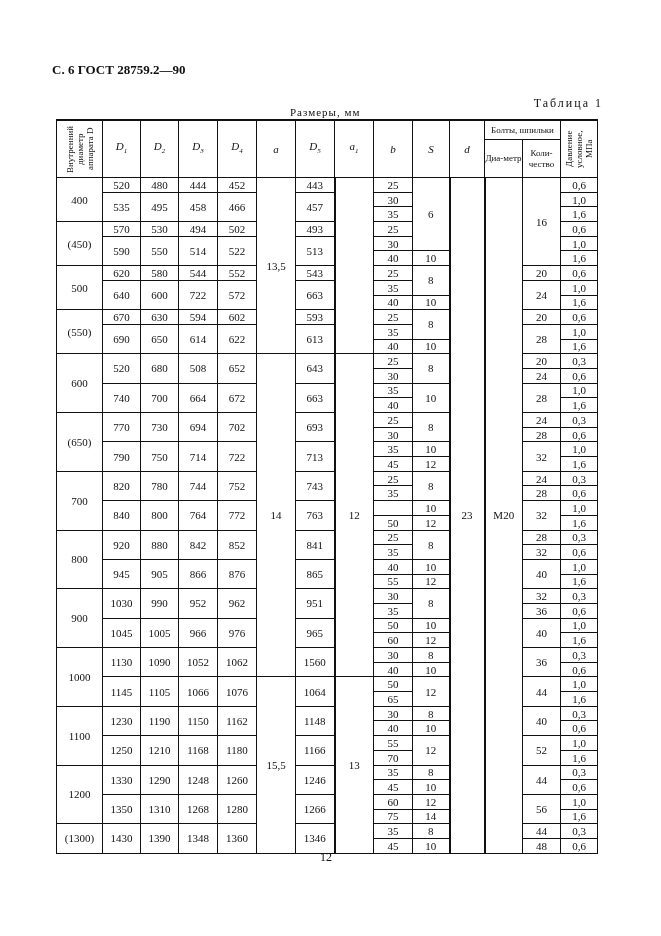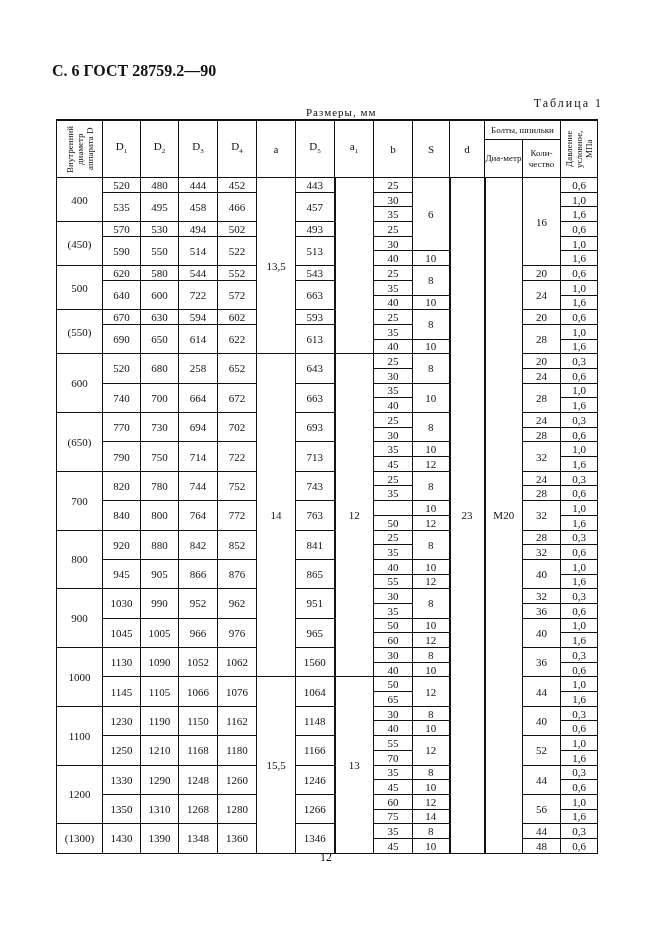--- a/index.html
+++ b/index.html
@@ -1,27 +1,27 @@
 <!DOCTYPE html>
 <html><head>
 <meta charset="utf-8">
 <style>
   html,body{margin:0;padding:0;background:#fff;}
   body{width:661px;height:936px;position:relative;overflow:hidden;font-family:"Liberation Serif","DejaVu Serif",serif;color:#111;}
-  .pagehead{position:absolute;left:52px;top:62px;font-size:16px;font-weight:bold;}
+  .pagehead{position:absolute;left:52px;top:62px;font-size:13px;font-weight:bold;}
   .tabname{position:absolute;right:58px;top:96px;font-size:12px;letter-spacing:2px;}
-  .dims{position:absolute;left:290px;top:106px;font-size:11px;letter-spacing:1px;margin-left:16px;}
+  .dims{position:absolute;left:290px;top:106px;font-size:11px;letter-spacing:1px;}
   .pagenum{position:absolute;left:320px;top:850px;font-size:12px;}
   table{position:absolute;left:56px;top:119px;border-collapse:collapse;table-layout:fixed;font-size:11px;}
   td,th{border:1px solid #111;padding:0;text-align:center;vertical-align:middle;line-height:12px;font-weight:normal;overflow:hidden;}
   th{height:18px;}
   tr.h1 th{border-top:2px solid #111;}
   td{height:13.7px;}
   .vert{writing-mode:vertical-rl;transform:rotate(180deg);font-size:9px;line-height:10px;text-align:center;margin:auto;}
-  .it{}
+  .it{font-style:italic;}
   sub{font-size:7px;}
   .hdr2{height:36px;font-size:9px;line-height:11px;}
   .sep{border-left:2px solid #111;}
 </style>
 </head>
 <body>
 
 <div class="pagehead">С. 6 ГОСТ 28759.2—90</div>
 <div class="tabname">Таблица 1</div>
 <div class="dims">Размеры, мм</div>
@@ -173,21 +173,21 @@
       </tr>
       <tr>
         <td>40</td>
         <td>10</td>
         <td>1,6</td>
       </tr>
       <tr>
         <td rowspan="4">600</td>
         <td rowspan="2">520</td>
         <td rowspan="2">680</td>
-        <td rowspan="2">258</td>
+        <td rowspan="2">508</td>
         <td rowspan="2">652</td>
         <td rowspan="22">14</td>
         <td rowspan="2">643</td>
         <td rowspan="22" class="sep">12</td>
         <td>25</td>
         <td rowspan="2">8</td>
         <td>20</td>
         <td>0,3</td>
       </tr>
       <tr>

